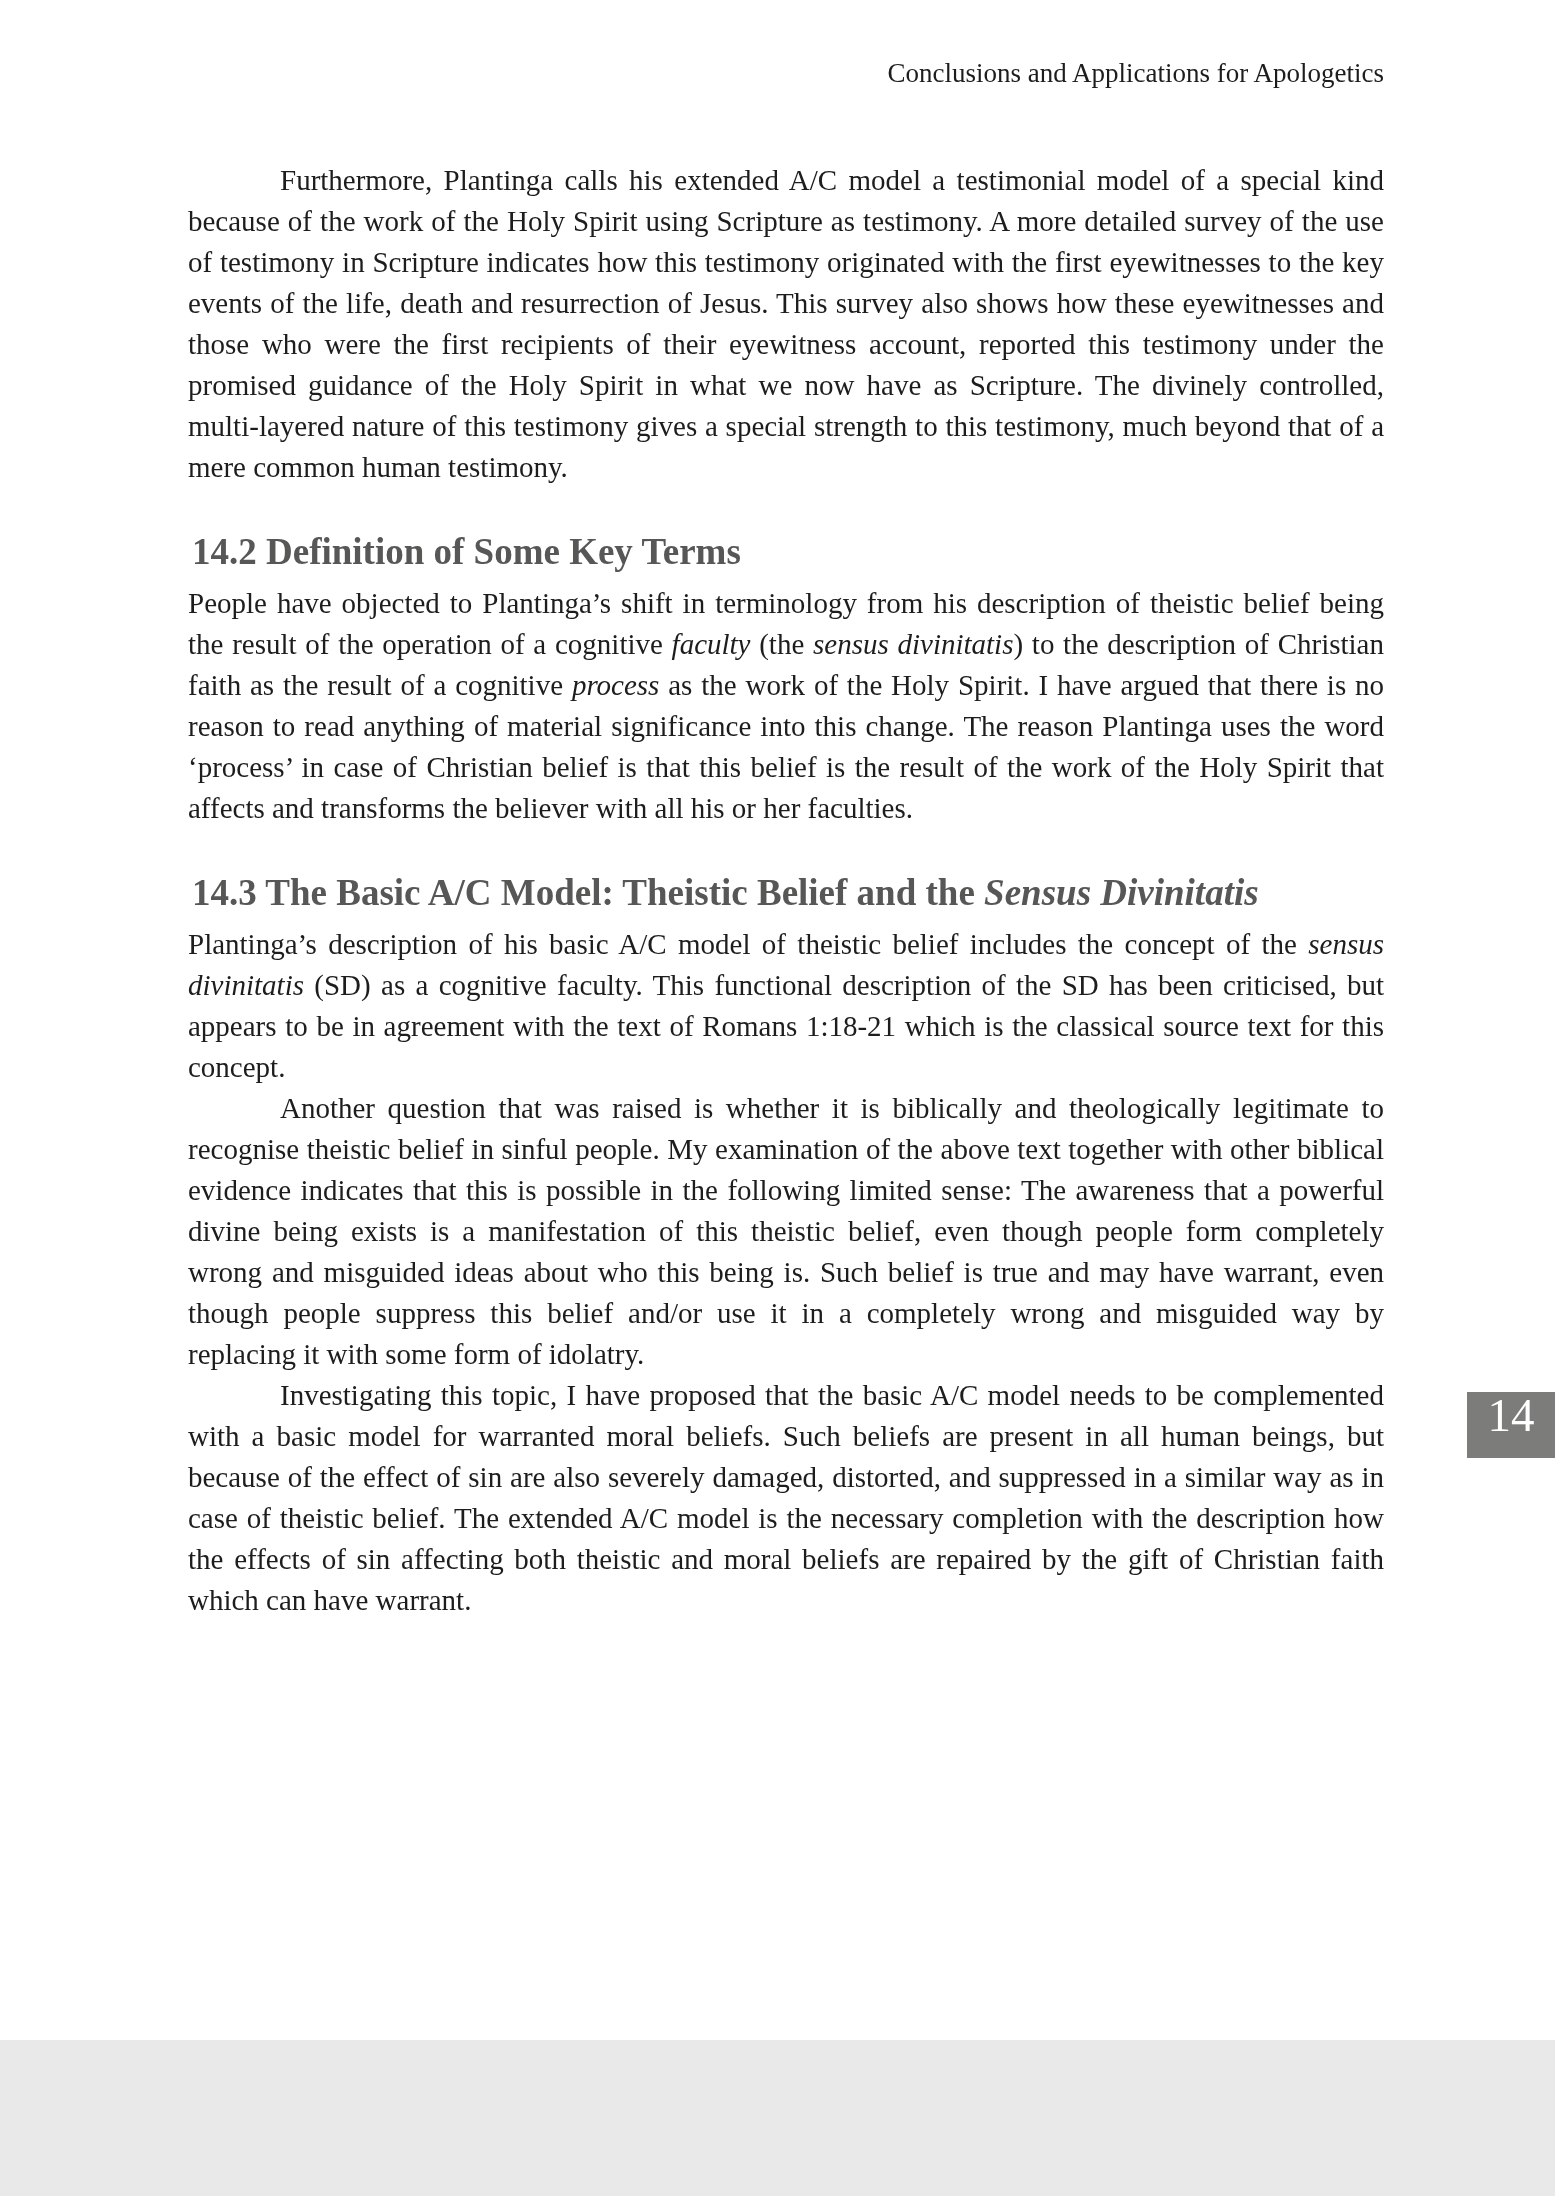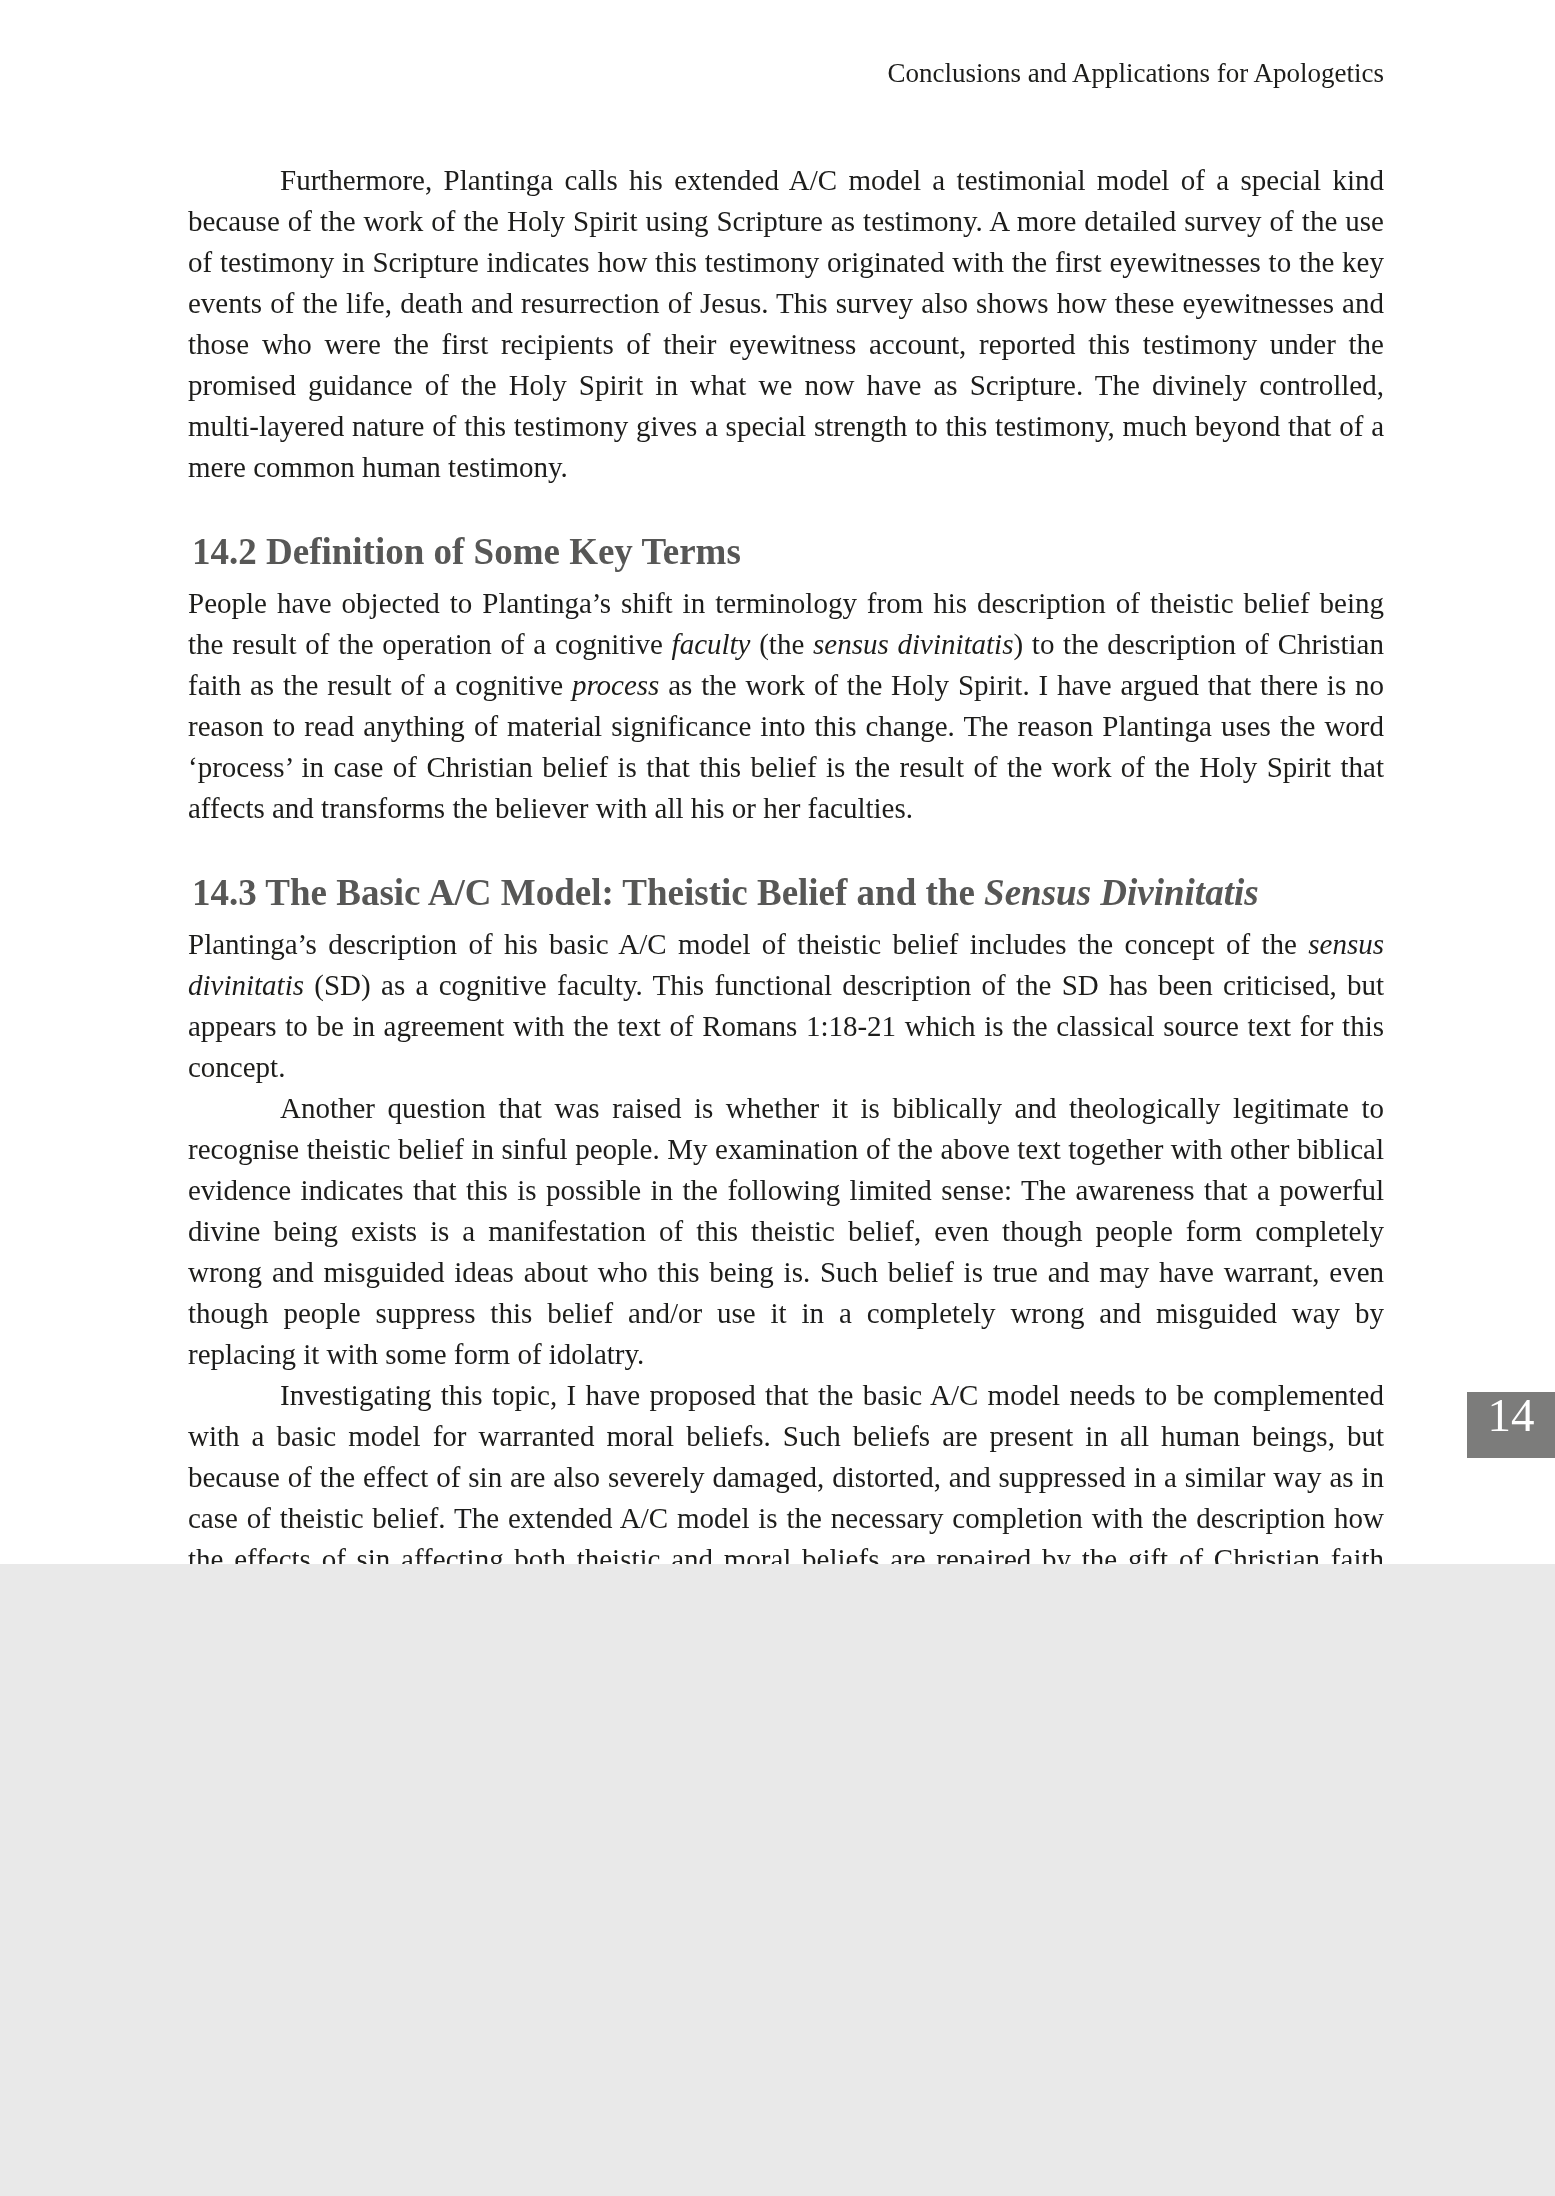--- a/index.html
+++ b/index.html
@@ -1,20 +1,20 @@
 <!DOCTYPE html>
 <html><head>
 <meta charset="utf-8">
 <style>
   * { box-sizing: border-box; }
   html, body { margin: 0; padding: 0; background: #e9e9e9; }
   .page {
     position: relative;
     width: 1555px;
-    height: 1564px;
+    height: 2040px;
     margin: 0 auto;
     background: #ffffff;
     font-family: "Liberation Serif", "DejaVu Serif", serif;
     color: #1d1d1b;
     overflow: hidden;
   }
   .running-header {
     position: absolute;
     top: 58px;
     left: 188px;

